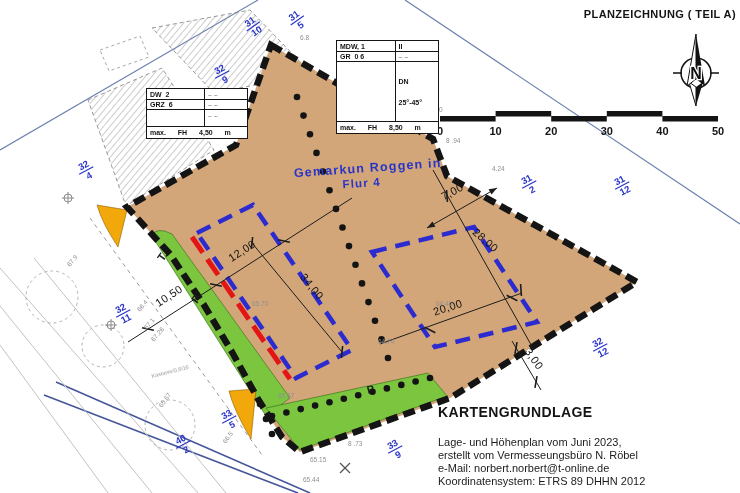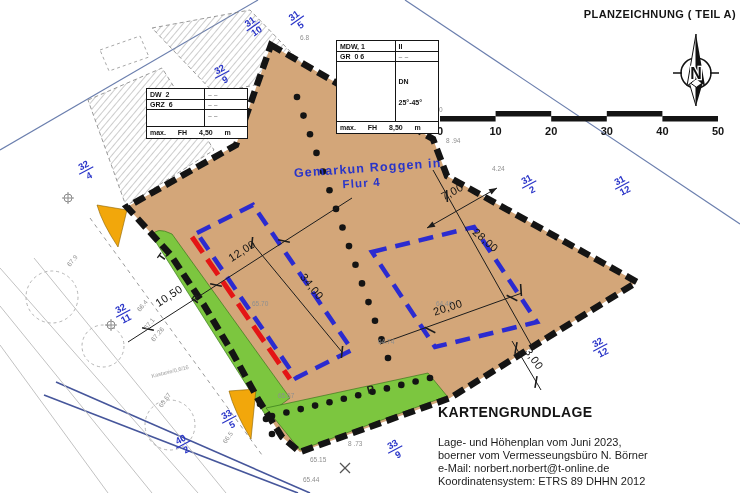--- a/index.html
+++ b/index.html
@@ -279,19 +279,19 @@
   <div class="sc">GRZ  6</div>
   <div class="sc sr dash">– –</div>
   <div class="sc tall"></div>
   <div class="sc sr tall dash">– –</div>
   <div class="sf">max.  FH  4,50  m</div>
 </div>
 
 <div id="karten" class="abs">
   <h2>KARTENGRUNDLAGE</h2>
   <div>Lage- und Höhenplan vom Juni 2023,</div>
-  <div>boerner vom Vermesseungsbüro N. Börner</div>
+  <div>erstellt vom Vermesseungsbüro N. Röbel</div>
   <div>e-Mail: norbert.norbert@t-online.de</div>
   <div>Koordinatensystem: ETRS 89 DHHN 2012</div>
 </div>
 
 
 
 
 </body></html>

